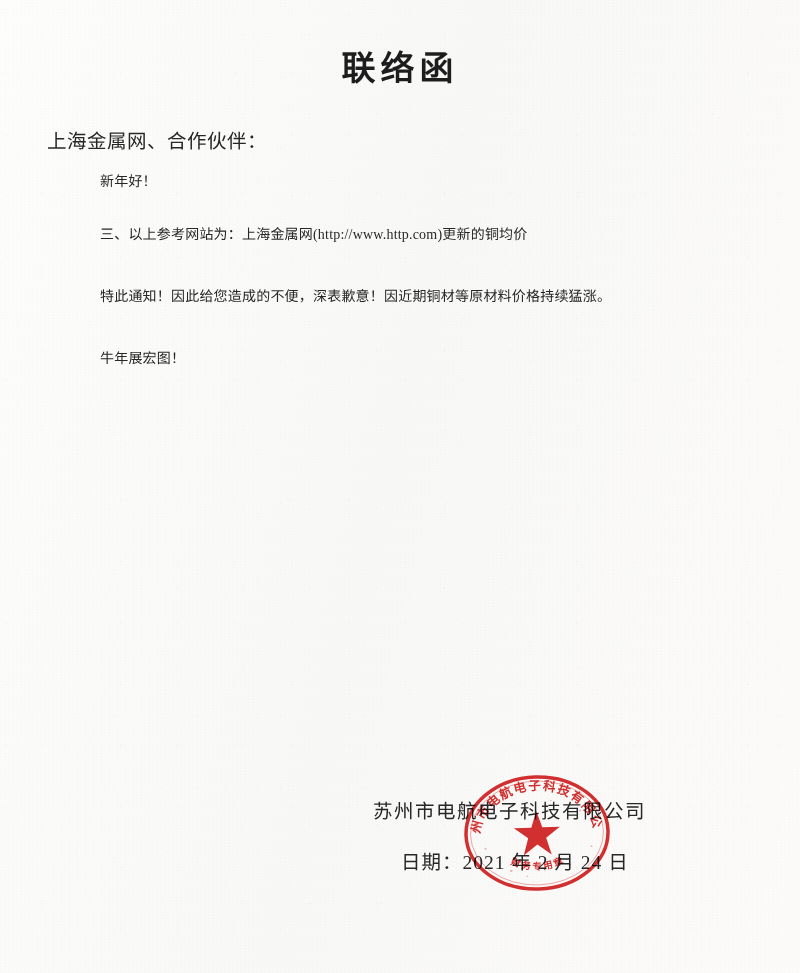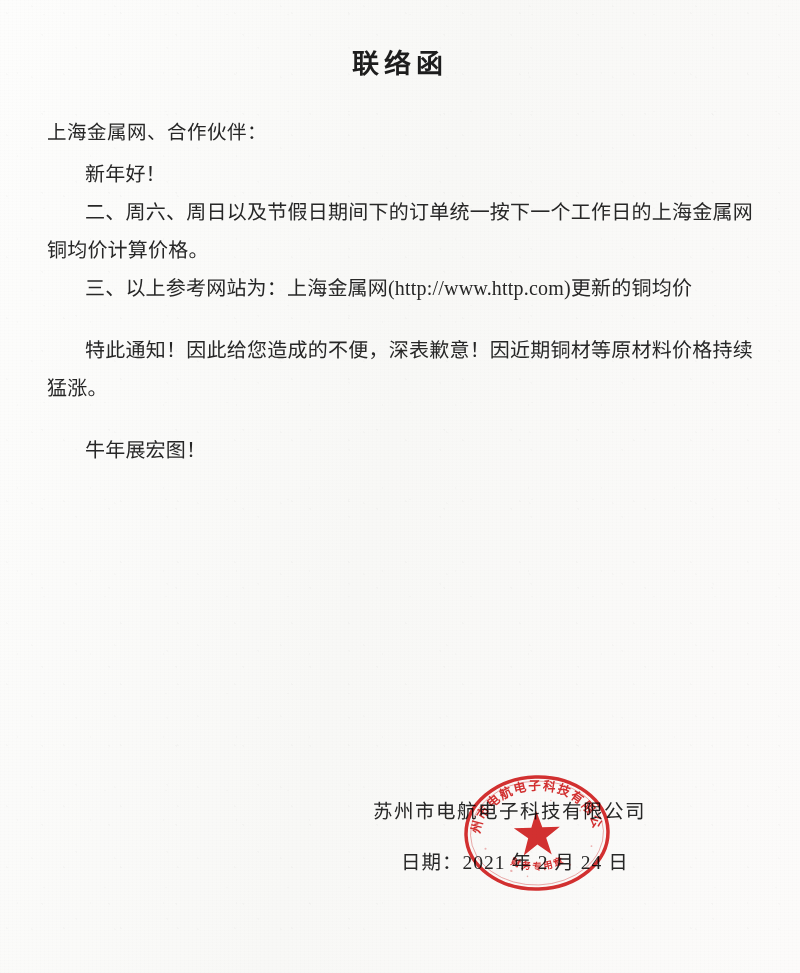--- a/index.html
+++ b/index.html
@@ -47,45 +47,45 @@
     position: absolute;
     left: 47px;
     top: 0;
     width: 706px;
   }
 
   .doc-title {
     text-align: center;
     font-family: "DejaVu Serif", "Liberation Serif", serif;
     font-weight: bold;
-    font-size: 27px;
+    font-size: 34px;
     letter-spacing: 5px;
     color: #1d1d1d;
     margin-top: 48px;
     margin-bottom: 0;
     line-height: 1.2;
   }
 
   .salutation {
     margin-top: 38px;
     font-size: 19.5px;
     letter-spacing: 0.5px;
     line-height: 1.5;
     color: #272727;
   }
 
   .para {
-    font-size: 20px;
+    font-size: 14px;
     line-height: 38px;
     letter-spacing: 0.2px;
     text-align: justify;
     text-justify: inter-character;
     text-indent: 38px;
     color: #272727;
-    margin: 0;
+    margin: 15px;
   }
   .para.gap-sm { margin-top: 7px; }
   .para.gap-md { margin-top: 24px; }
   .para.gap-lg { margin-top: 40px; }
   .para.nojust { text-align: left; }
 
   
   .signature-block {
     position: absolute;
     right: 47px;
@@ -132,21 +132,20 @@
   <div class="content">
 
     <h1 class="doc-title">联络函</h1>
 
     <div class="salutation">上海金属网、合作伙伴：</div>
 
     <p class="para gap-sm nojust">新年好！</p>
 
 
 
-    <p class="para">二、周六、周日以及节假日期间下的订单统一按下一个工作日的上海金属网铜均价计算价格。</p>
 
     <p class="para nojust">三、以上参考网站为：上海金属网(http://www.http.com)更新的铜均价</p>
 
     <p class="para gap-md">特此通知！因此给您造成的不便，深表歉意！因近期铜材等原材料价格持续猛涨。</p>
 
     <p class="para gap-md nojust">牛年展宏图！</p>
 
   </div>
 
   <div class="signature-block">

